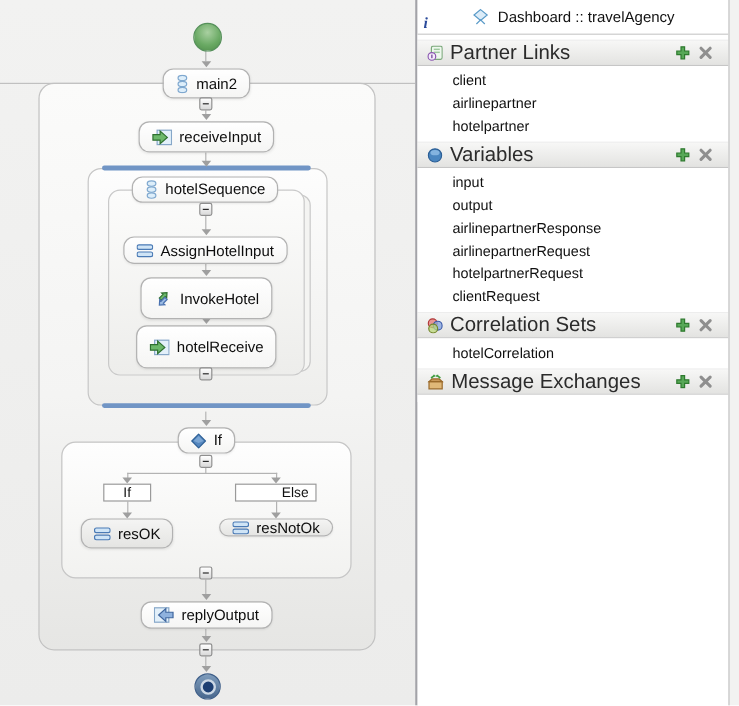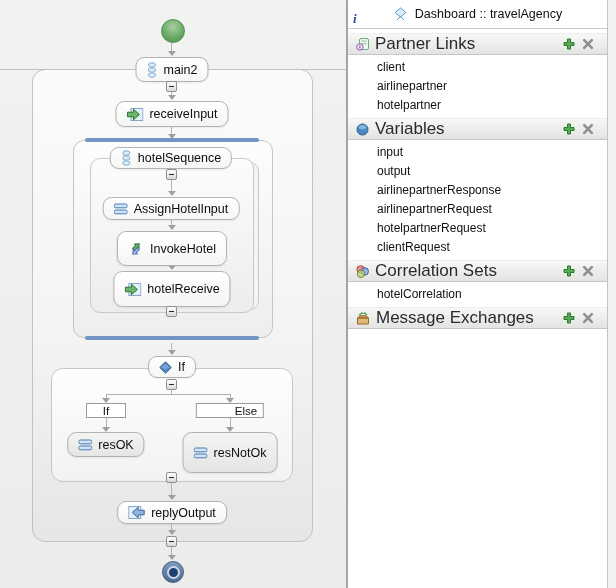--- a/index.html
+++ b/index.html
@@ -217,21 +217,21 @@
 
     <div class="box gray" style="left:106px;top:432px;height:25px;text-align:right;">
       <span>
         <svg width="14" height="12" viewBox="0 0 14 12">
             <rect x="0.5" y="1" width="13" height="3.8" rx="1.6" fill="#cfe4f6" stroke="#4a7ab5"></rect>
             <rect x="0.5" y="7" width="13" height="3.8" rx="1.6" fill="#cfe4f6" stroke="#4a7ab5"></rect>
           </svg>
       </span>
       <span>resOK</span>
     </div>
-    <div class="box gray" style="left:230px;top:432px;height:41px;">
+    <div class="box gray" style="left:230px;top:432px;height:15px;">
       <span>
         <svg width="14" height="12" viewBox="0 0 14 12">
             <rect x="0.5" y="1" width="13" height="3.8" rx="1.6" fill="#cfe4f6" stroke="#4a7ab5"></rect>
             <rect x="0.5" y="7" width="13" height="3.8" rx="1.6" fill="#cfe4f6" stroke="#4a7ab5"></rect>
           </svg>
       </span>
       <span>resNotOk</span>
     </div>
     <div class="minus" style="left:166px;top:472px;">
         <i></i>

